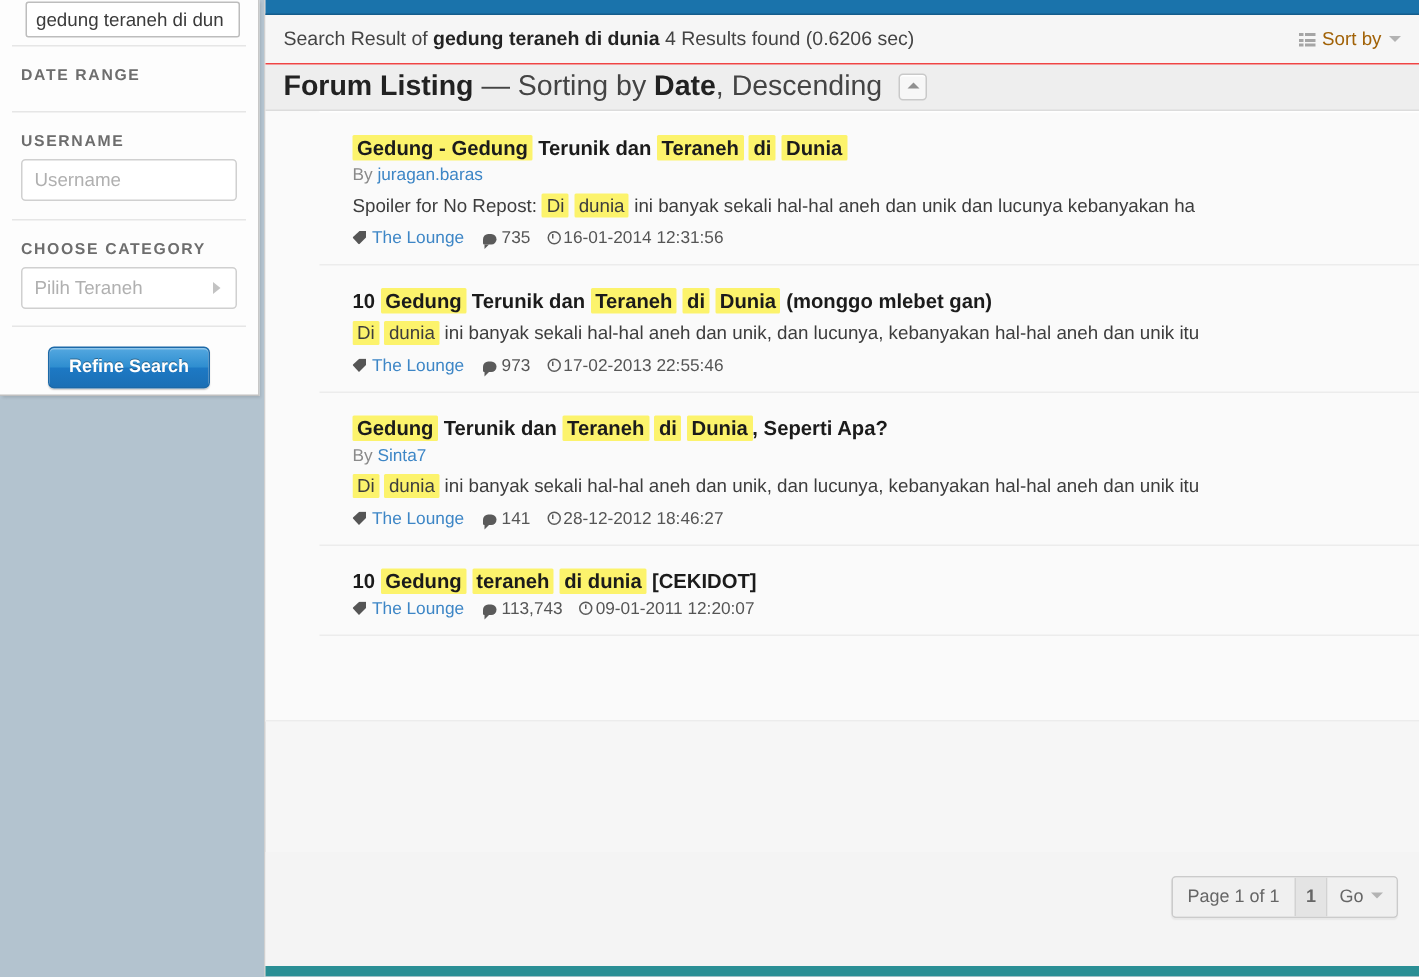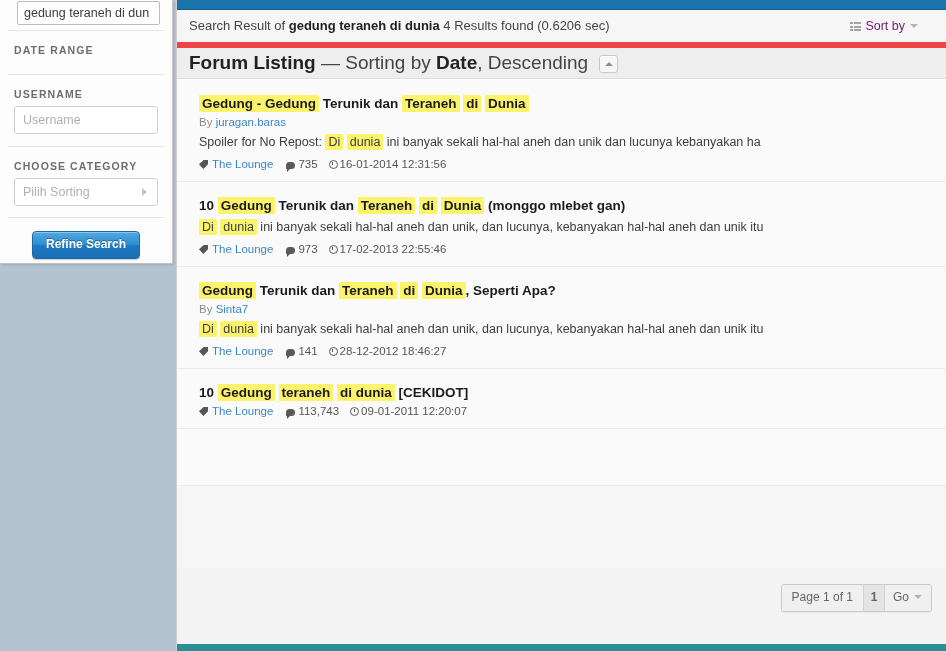--- a/index.html
+++ b/index.html
@@ -67,27 +67,27 @@
   #panel{
     position:absolute;left:176px;top:0;width:770px;height:651px;
     background:#f6f6f6;box-sizing:border-box;
     border-left:1px solid #cfcfcf;
   }
   #panel-topbar{height:9px;background:#1a73ab;border-bottom:1px solid #145d8c;}
   #panel-bottombar{position:absolute;left:0;bottom:0;width:100%;height:7px;background:#2a8f95;}
 
   #result-head{
     height:32px;line-height:32px;padding:0 12px;
-    background:#f6f6f6;border-bottom:6px solid #ef4444;
+    background:#f6f6f6;border-bottom:1px solid #ef4444;
     font-size:13px;color:#444;position:relative;
   }
   #result-head b{color:#222;}
   #sortby{
-    position:absolute;right:28px;top:0;line-height:32px;
-    color:#701a75;font-size:12.5px;cursor:pointer;
+    position:absolute;right:12px;top:0;line-height:32px;
+    color:#a16207;font-size:12.5px;cursor:pointer;
   }
   .grid-ico{display:inline-block;width:11px;height:9px;margin-right:4px;vertical-align:-1px;position:relative;}
   .grid-ico i{position:absolute;background:#a5a5a5;display:block;}
   .grid-ico i:nth-child(1){left:0;top:0;width:3px;height:2px;}
   .grid-ico i:nth-child(2){left:4px;top:0;width:7px;height:2px;}
   .grid-ico i:nth-child(3){left:0;top:3.5px;width:3px;height:2px;}
   .grid-ico i:nth-child(4){left:4px;top:3.5px;width:7px;height:2px;}
   .grid-ico i:nth-child(5){left:0;top:7px;width:3px;height:2px;}
   .grid-ico i:nth-child(6){left:4px;top:7px;width:7px;height:2px;}
   .tiny-caret{display:inline-block;margin-left:5px;width:0;height:0;
@@ -101,21 +101,21 @@
   #listing-bar b{color:#222;}
   #collapse-btn{
     display:inline-block;width:17px;height:16px;line-height:14px;
     border:1px solid #c9c9c9;border-radius:3px;background:#f7f7f7;
     text-align:center;vertical-align:middle;margin-left:6px;cursor:pointer;
     box-shadow:inset 0 1px 0 #fff;
   }
   .up-chev{display:inline-block;width:0;height:0;
     border-left:4px solid transparent;border-right:4px solid transparent;border-bottom:4px solid #909090;vertical-align:3px;}
 
-  #results{background:#fafafa;}
+  #results{background:#fafafa;padding-left:36px;}
   .result{
     padding:13px 16px 11px 22px;
     border-bottom:1px solid #ececec;
     position:relative;
   }
   .result:first-child{border-top:1px solid #fff;}
   .r-title{
     font-size:13.5px;font-weight:bold;color:#1b1b1b;line-height:21px;
     margin:0 0 2px 0;
   }
@@ -188,21 +188,21 @@
         <span class="txt ph">Username</span>
       </div>
       <div style="height:12px"></div>
     </div>
 
     <div class="sb-divider"></div>
 
     <div class="sb-sec">
       <div class="sb-label">CHOOSE CATEGORY</div>
       <div class="sb-field">
-        <span class="txt ph">Pilih Sorting</span>
+        <span class="txt ph">Pilih Teraneh</span>
         <span class="caret-rt"></span>
       </div>
       <div style="height:11px"></div>
     </div>
 
     <div class="sb-divider"></div>
 
     <div class="sb-btnrow">
       <div id="refine-btn">Refine Search</div>
     </div>

